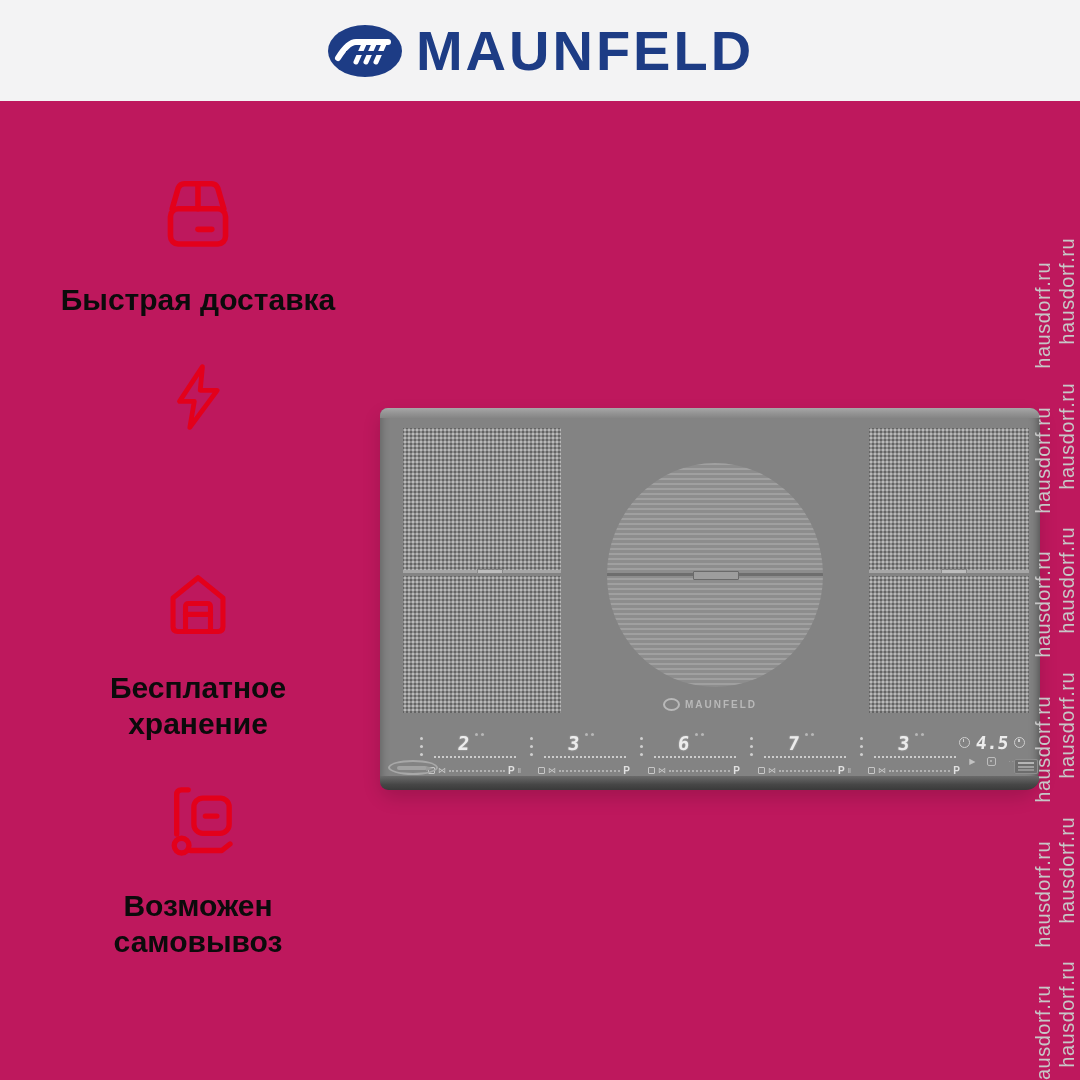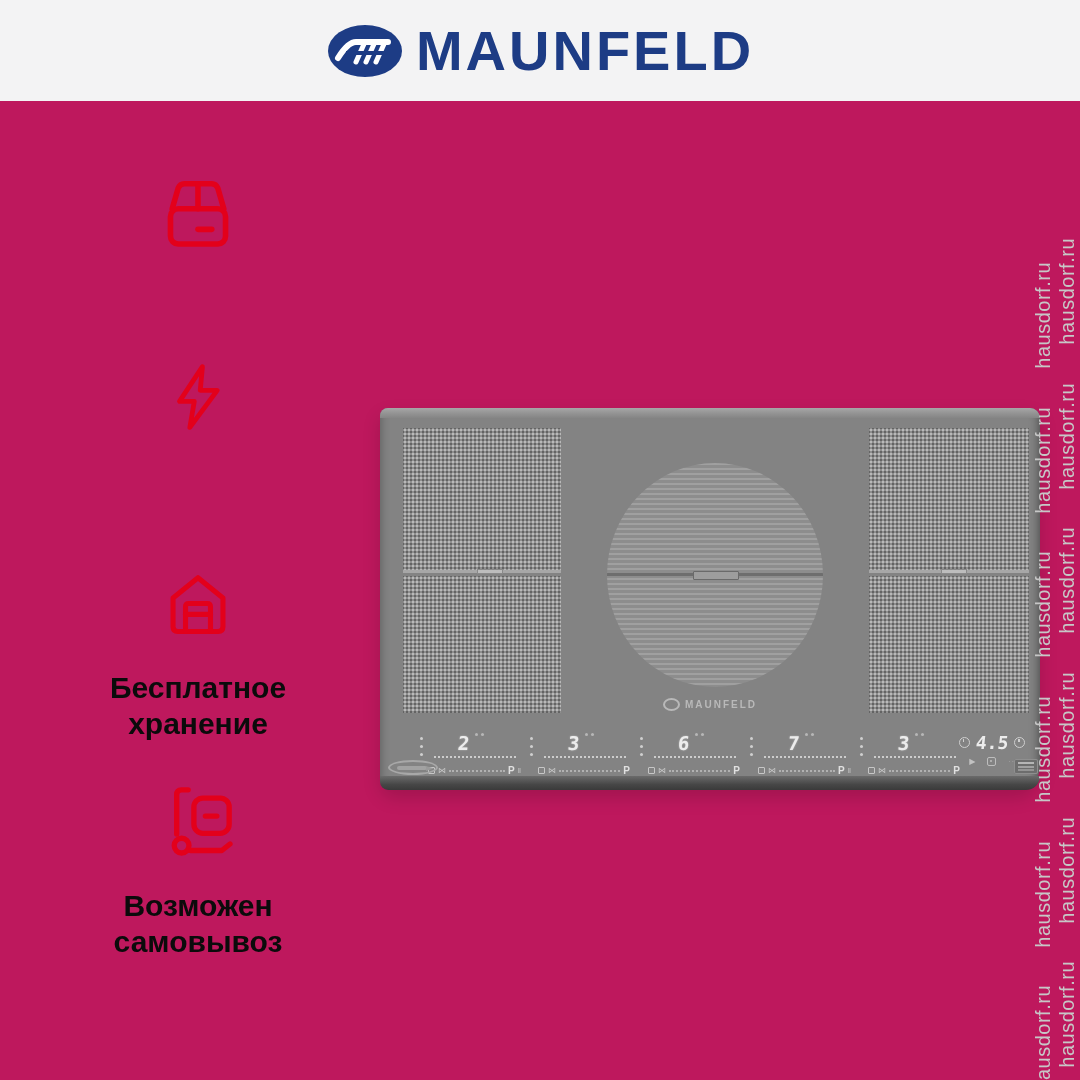--- a/index.html
+++ b/index.html
@@ -126,20 +126,23 @@
     </div>
   </header>
 
   <div class="feature f1">
     <svg class="ic" width="88" height="86" viewBox="0 0 100 100">
       <path class="red" d="M20 45 L27 21 Q29 16 34 16 L66 16 Q71 16 73 21 L80 45"></path>
       <path class="red" d="M50 16 L50 45"></path>
       <rect class="red" x="18" y="45" width="64" height="41" rx="9"></rect>
       <path class="red" d="M50 69 L66 69"></path>
     </svg>
+    <div class="lbl feature-label">
+      <div>Быстрая доставка</div>
+    </div>
   </div>
 
   <div class="feature f2">
     <svg class="ic" width="74" height="78" viewBox="0 0 100 100">
       <path class="red" d="M56 9 L25 56 L45 56 L39 91 L76 41 L53 41 Z"></path>
     </svg>
   </div>
 
   <div class="feature f4">
     <svg class="ic" width="84" height="82" viewBox="0 0 100 100">

